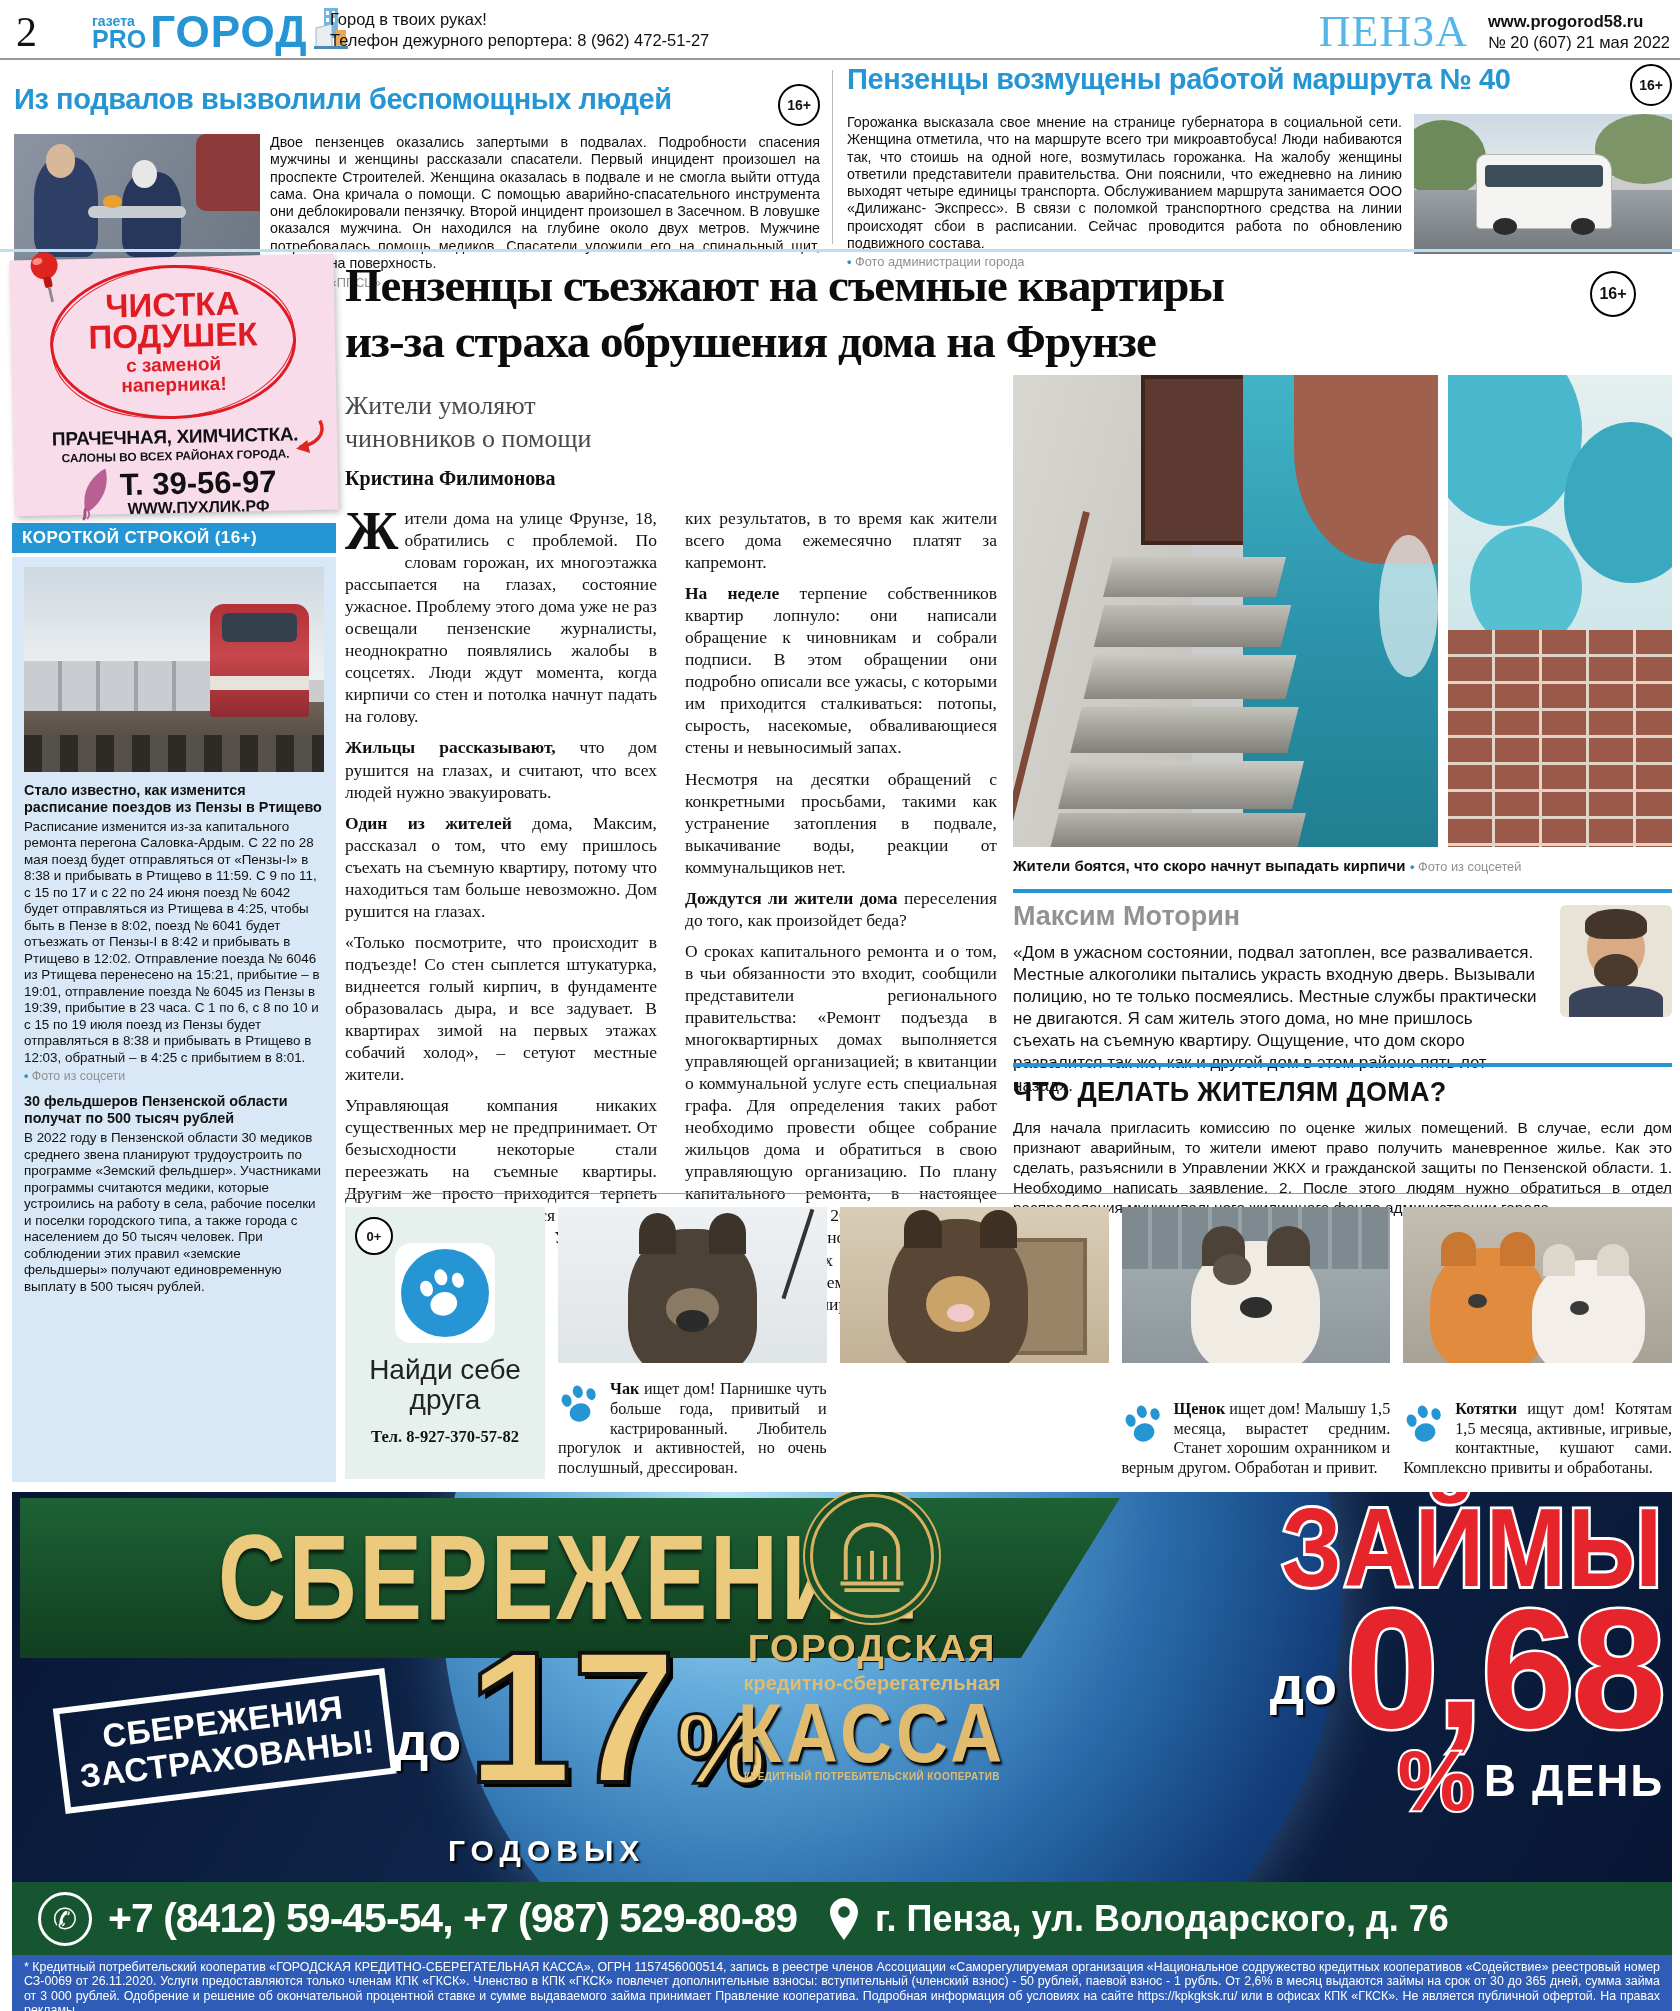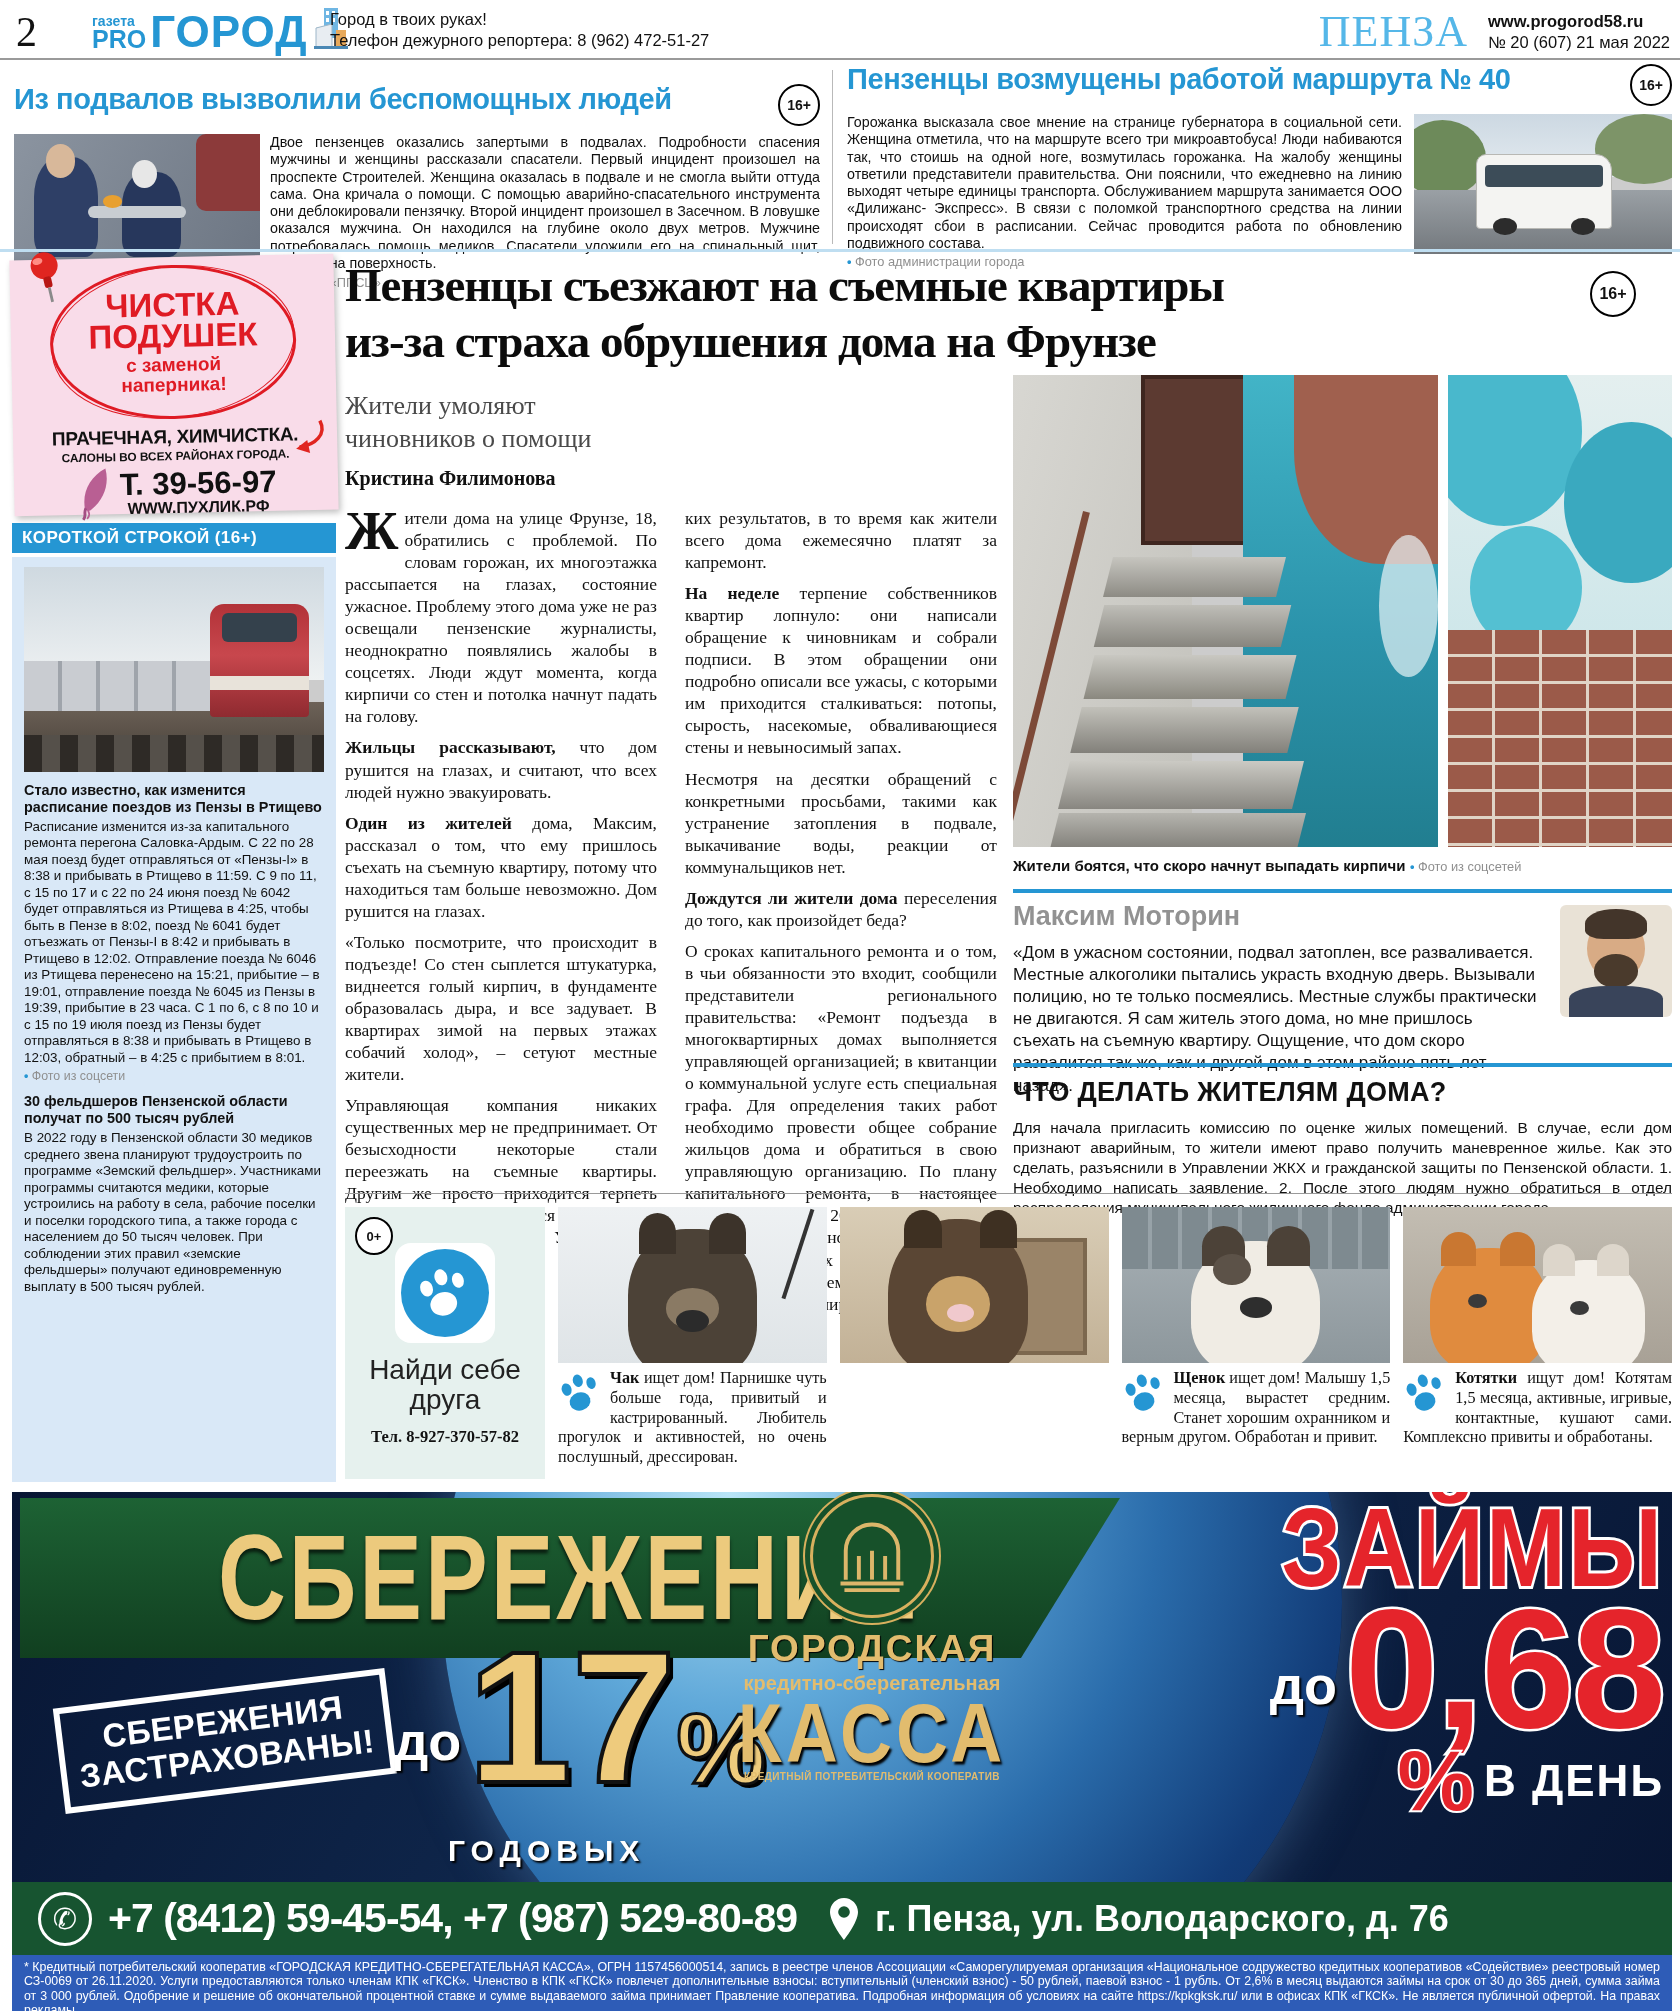--- a/index.html
+++ b/index.html
@@ -66,21 +66,21 @@
   .wtd-title{font-size:27px;font-weight:bold;letter-spacing:.3px;}
   .wtd-body{font-size:15.4px;line-height:1.3;margin-top:10px;text-align:justify;}
   
   .pets{position:absolute;left:345px;top:1193px;right:8px;height:292px;border-top:1px solid #9a9a9a;}
   .pets-row{display:flex;gap:13px;margin-top:13px;height:272px;}
   .pet-intro{width:200px;flex:none;background:#e6f1ee;position:relative;text-align:center;padding-top:30px;box-sizing:border-box;}
   .paw-box{width:100px;height:100px;background:#fff;border-radius:16px;margin:6px auto 0;display:flex;align-items:center;justify-content:center;}
   .paw-circle{width:88px;height:88px;background:#2596d3;border-radius:50%;display:flex;align-items:center;justify-content:center;}
   .pet-title{font-size:28px;line-height:1.08;margin-top:12px;color:#222;}
   .pet-phone{font:bold 16.5px "Liberation Serif",serif;margin-top:12px;}
-  .pet-card{flex:1;display:flex;flex-direction:column;}
+  .pet-card{flex:1;display:flex;flex-direction:column;justify-content:space-between;}
   .pet-photo{height:156px;position:relative;overflow:hidden;background:#ddd;}
   .pet-text{font:16.2px/1.22 "Liberation Serif",serif;text-align:justify;margin-top:6px;}
   .pet-text svg{float:left;margin:3px 6px 0 0;}
   .blob{position:absolute;border-radius:50%;}
   
   .promo{position:absolute;left:12px;top:1492px;right:8px;height:463px;}
   .promo-vis{position:relative;height:390px;background:linear-gradient(120deg,#081634,#10294f 45%,#081634);overflow:hidden;}
   .earth{position:absolute;left:430px;top:-340px;width:900px;height:900px;border-radius:50%;
          background:radial-gradient(circle at 32% 38%,#b9e5f6 0%,#5fa8d9 26%,#2a6cab 52%,#123c78 75%,#0a2150 100%);
          box-shadow:0 0 60px rgba(120,180,240,.35);}

